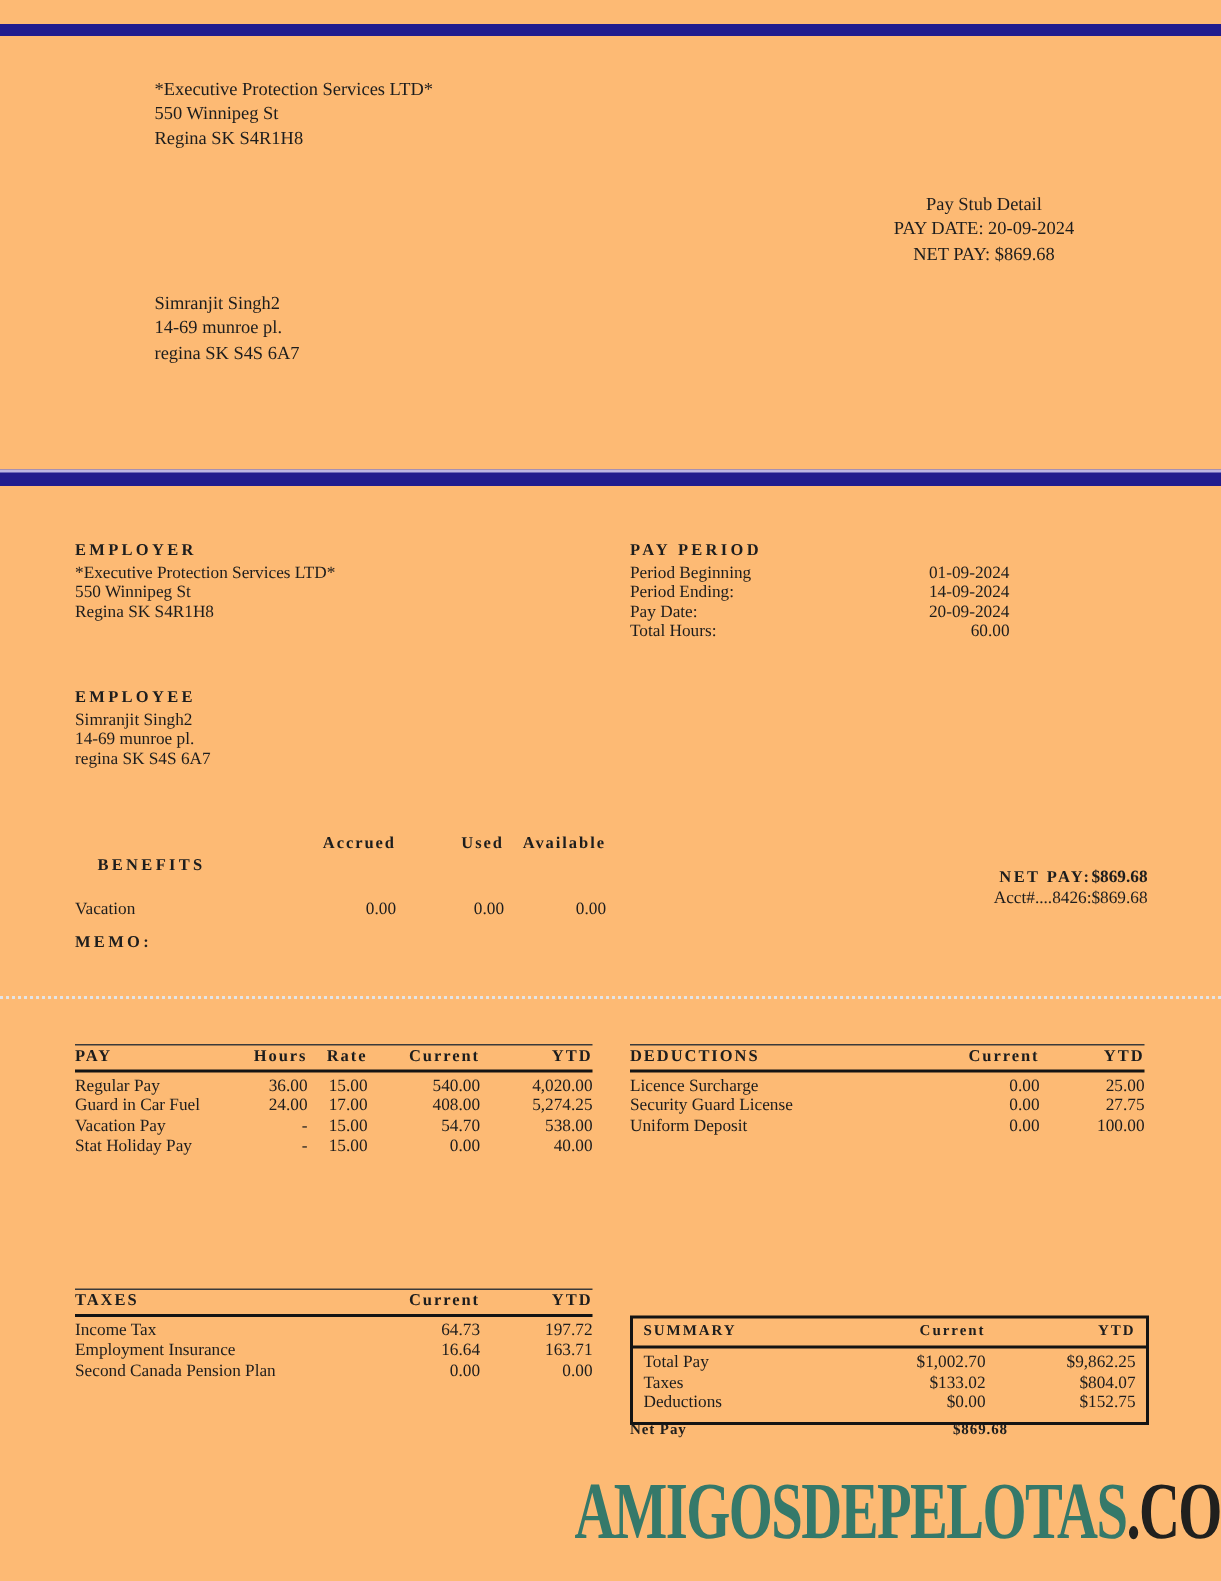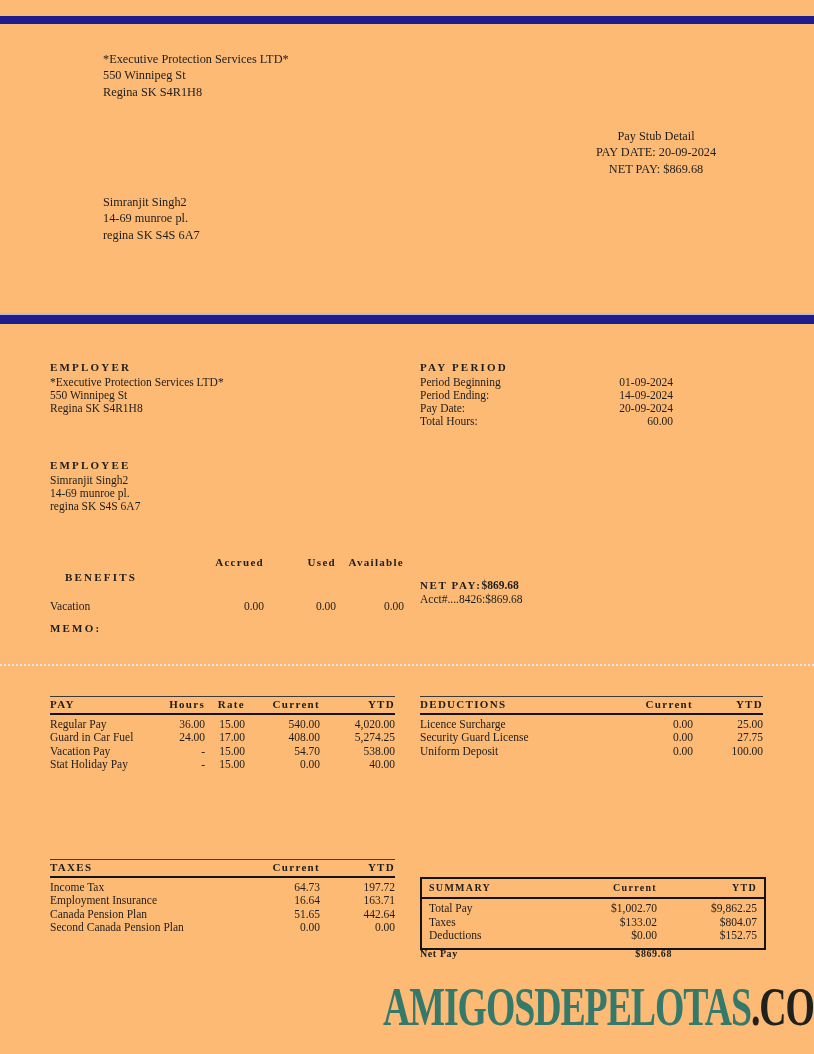--- a/index.html
+++ b/index.html
@@ -33,21 +33,21 @@
   .ded-grid { display:grid; grid-template-columns:193px 80px 70px; line-height:13.2px; }
   .tax-grid { display:grid; grid-template-columns:195px 75px 75px; line-height:13.2px; }
   .tbl .body { padding-top:3px; }
 
   .summary-box { border:2px solid #141414; width:346px; padding-bottom:5px; font-size:11.5px; }
   .sum-grid { display:grid; grid-template-columns:1fr 100px 100px; padding:0 7px; line-height:13.4px; }
   .summary-box .hdr { border-bottom:2px solid #141414; padding:2px 7px 3px 7px; }
   .summary-box .hdr > div { font-weight:bold; font-size:10px; letter-spacing:1.3px; }
   .summary-box .body { padding-top:3px; }
 
-  .netpay-row { display:flex; justify-content:flex-start; font-size:11.5px; line-height:13.5px; }
+  .netpay-row { display:flex; justify-content:flex-end; font-size:11.5px; line-height:13.5px; }
   .bold { font-weight:bold; }
 
   .nettotal { left:420px; top:948px; width:252px; display:flex; justify-content:space-between;
               font-weight:bold; font-size:10px; letter-spacing:0.6px; }
 
   .dotline { left:0; right:0; top:664px; border-top:2px dotted #e4e4e4; }
 
   .logo { left:383px; top:980px; font-size:54px; font-weight:bold; letter-spacing:-1.5px;
           transform:scaleX(0.70); transform-origin:0 0; white-space:nowrap; line-height:1; }
 </style>
@@ -222,25 +222,20 @@
         <div>Income Tax</div>
         <div class="num">64.73</div>
         <div class="num">197.72</div>
       </div>
       <div class="tax-grid">
         <div>Employment Insurance</div>
         <div class="num">16.64</div>
         <div class="num">163.71</div>
       </div>
       <div class="tax-grid">
-        <div>Canada Pension Plan</div>
-        <div class="num">51.65</div>
-        <div class="num">442.64</div>
-      </div>
-      <div class="tax-grid">
         <div>Second Canada Pension Plan</div>
         <div class="num">0.00</div>
         <div class="num">0.00</div>
       </div>
     </div>
   </div>
 
   <div class="abs summary-box" style="left:420px; top:877px;">
     <div class="sum-grid hdr" style="padding:2px 7px 3px 7px;">
       <div>SUMMARY</div>

